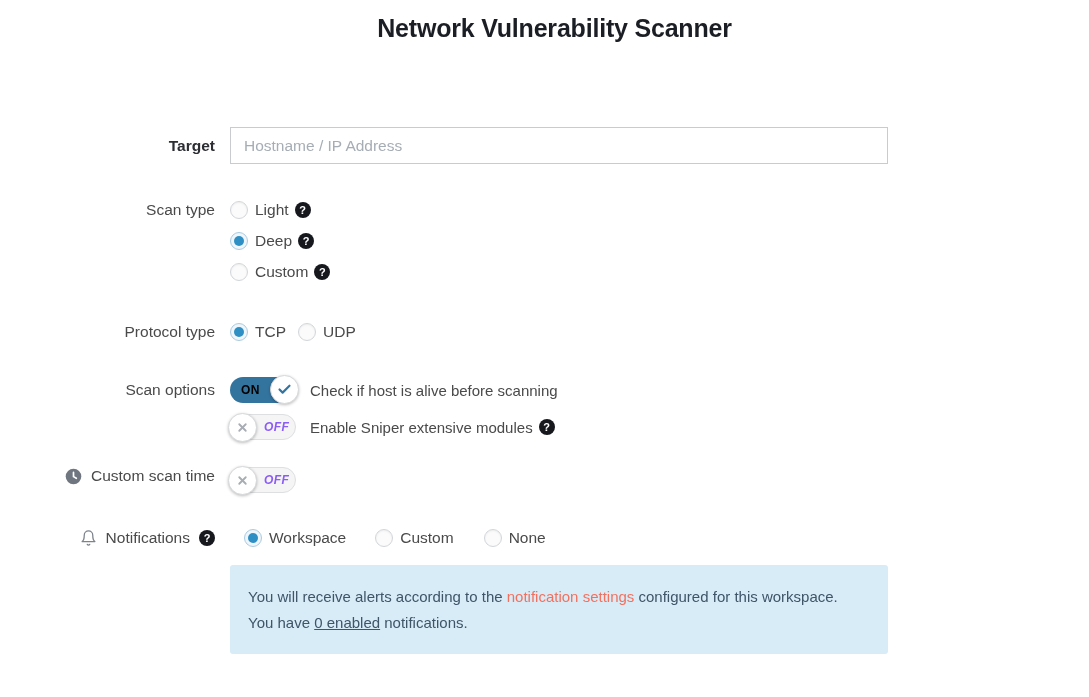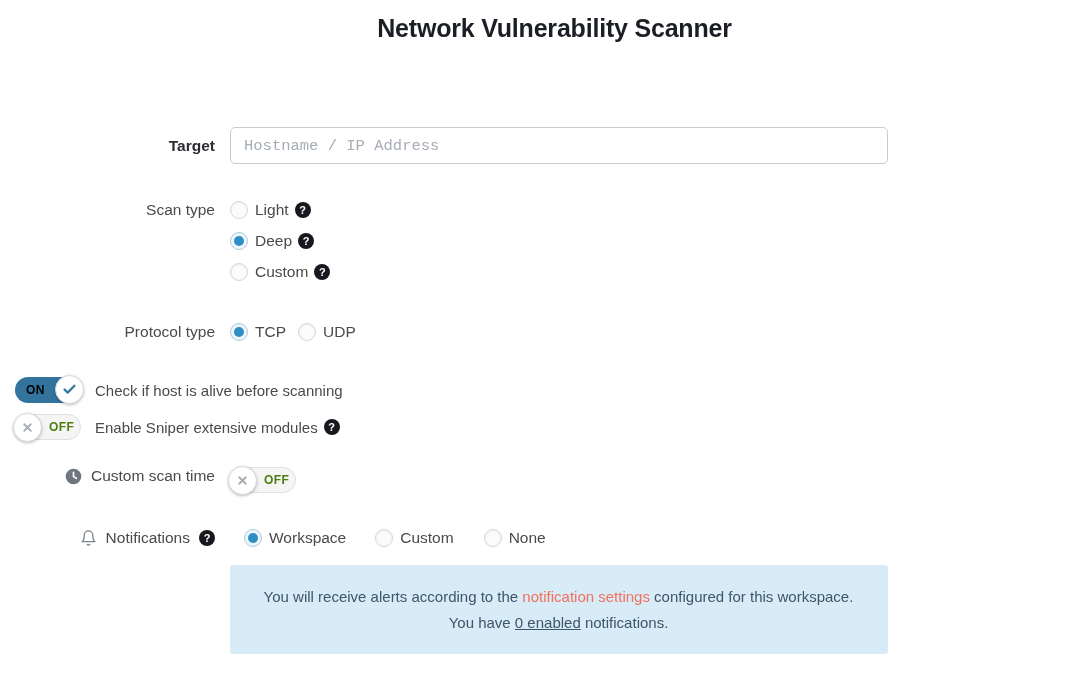--- a/index.html
+++ b/index.html
@@ -32,23 +32,23 @@
     color:#4a4a4a;
     line-height:18px;
   }
   .control-cell { margin-left:15px; flex:1; }
 
   
   .row-target .label-cell { font-weight:700; color:#2c2e33; height:37px; }
   .target-input {
     width:658px; height:37px;
     border:1px solid #c8cccf;
-    border-radius:5px;
+    border-radius:0;
     padding:0 13px;
-    font-family:Liberation Mono, monospace;
+    font-family:Liberation Sans, sans-serif;
     font-size:15.5px;
     color:#3f4750;
     outline:none;
   }
   .target-input::placeholder { color:#a6adb5; opacity:1; }
 
   
   .radio-option { display:inline-flex; align-items:center; cursor:pointer; }
   .radio {
     width:18px; height:18px; flex:0 0 18px;
@@ -94,21 +94,21 @@
     display:inline-flex; align-items:center;
     cursor:pointer;
     flex:0 0 66px;
   }
   .toggle.on  { background:#33749f; }
   .toggle.off { background:#f5f5f5; border:1px solid #dddfe1; }
   .toggle-text {
     font-size:12px; font-weight:700; letter-spacing:0.4px;
   }
   .toggle.on  .toggle-text { color:#000000; padding-left:11px; }
-  .toggle.off .toggle-text { color:#4d7c0f; padding-left:33px; }
+  .toggle.off .toggle-text { color:#8b5cf6; padding-left:33px;font-style:italic; }
   .toggle-knob {
     position:absolute; top:-2px;
     width:29px; height:29px;
     border-radius:50%;
     background:#ffffff;
     border:1px solid #d6d8da;
     box-shadow:0 1px 3px rgba(0,0,0,0.25);
     display:flex; align-items:center; justify-content:center;
   }
   .toggle.on  .toggle-knob { right:-3px; }
@@ -138,21 +138,20 @@
   
   .info-box {
     margin:18px 0 0 230px;
     width:658px;
     background:#d8ecf7;
     border-radius:3px;
     padding:19px 19px 18px 18px;
     font-size:15px;
     color:#3f5568;
     line-height:26px;
-    text-align:center;
   }
   .info-link-settings { color:#f4705e; text-decoration:none; cursor:pointer; }
   .info-link-enabled { color:#3f5568; text-decoration:underline; cursor:pointer; }
 </style>
 </head>
 <body>
 
 <div class="page">
 
   <h1 class="page-title">Network Vulnerability Scanner</h1>
@@ -197,20 +196,21 @@
           </span>
           <span class="radio-option">
             <span class="radio"></span>
             <span class="radio-label">UDP</span>
           </span>
         </div>
       </div>
     </div>
 
     <div class="row row-scan-opts">
+      <div class="label-cell" style="margin-top:4px;">Scan options</div>
       <div class="control-cell">
         <div class="toggle-row">
           <div class="toggle on">
             <span class="toggle-text">ON</span>
             <span class="toggle-knob">
               <svg width="15" height="15" viewBox="0 0 24 24" fill="none" stroke="#33749f" stroke-width="3.4" stroke-linecap="round" stroke-linejoin="round">
                   <polyline points="20 6 9 17 4 12"></polyline>
                 </svg>
             </span>
           </div>

